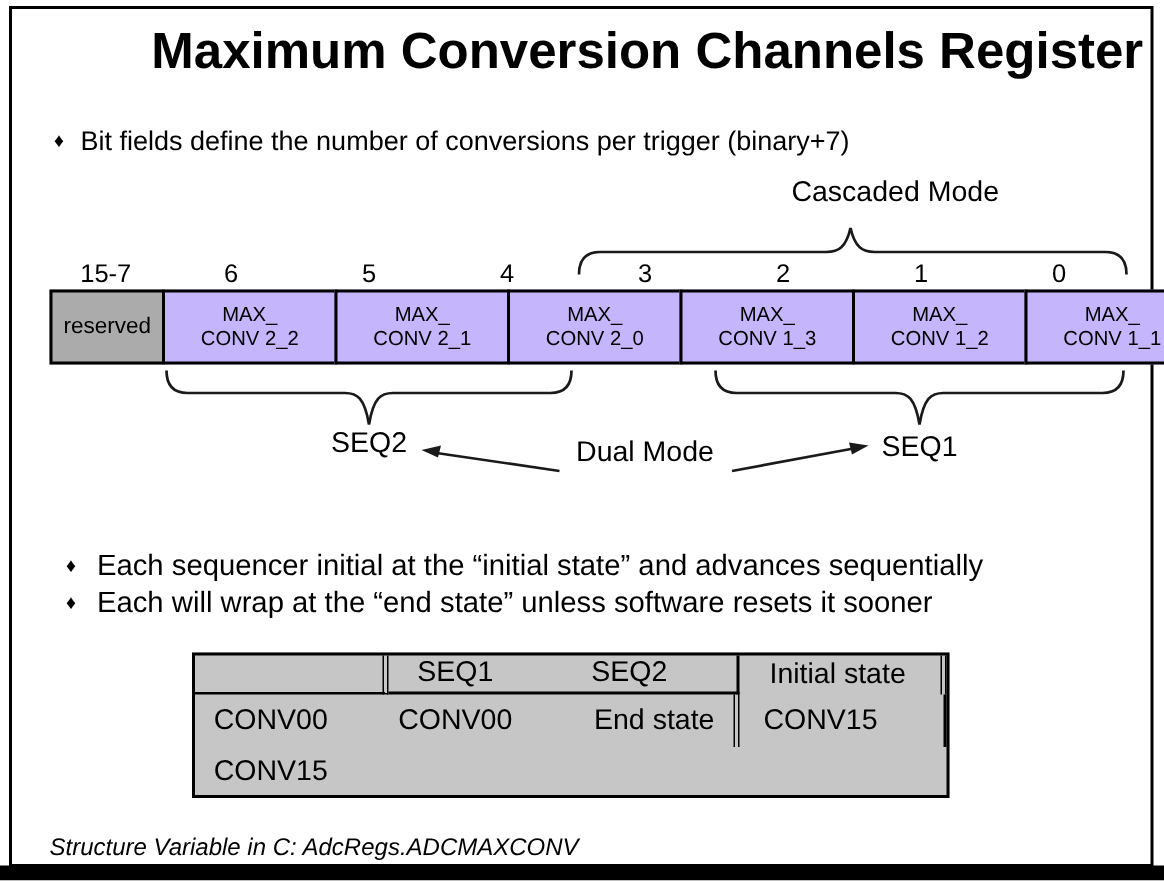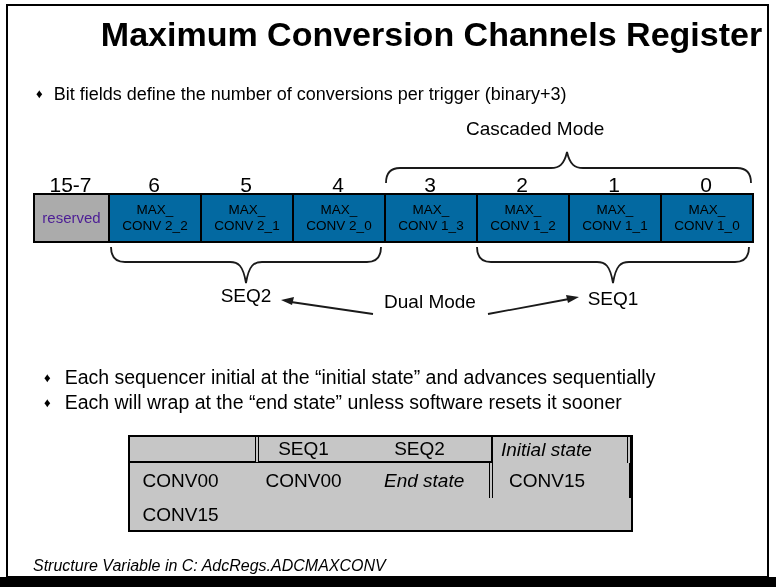--- a/index.html
+++ b/index.html
@@ -12,62 +12,62 @@
   .title { position:absolute; left:6px; top:15px; width:763px; text-align:center;
            font-size:34px; font-weight:bold; letter-spacing:0;margin-left:44px; }
 
   .bullet-row { position:absolute; display:flex; align-items:baseline; }
   .bullet-glyph { font-size:13px; margin-right:11px; position:relative; top:-2px; }
   .b1 { left:36px; top:84px; font-size:18px; }
   .b2 { left:44px; top:366px; font-size:19.5px; }
   .b3 { left:44px; top:391px; font-size:19.5px; }
   .b2 .bullet-glyph, .b3 .bullet-glyph { margin-right:14px; }
 
-  .cascaded-label { position:absolute; left:466px; top:118px; width:200px; text-align:left; font-size:19px; }
+  .cascaded-label { position:absolute; left:466px; top:118px; width:200px; text-align:right; font-size:19px; }
 
-  .bitlabel { position:absolute; top:173px; height:18px; text-align:center; font-size:21px; }
+  .bitlabel { position:absolute; top:173px; height:18px; text-align:center; font-size:17px; }
 
   .register { position:absolute; left:33px; top:193px; display:flex; }
-  .rcell { width:94px; height:50px; border:2px solid #000; margin-left:-2px; background:#0369a1;
+  .rcell { width:117px; height:50px; border:2px solid #000; margin-left:-2px; background:#c4b5fd;
            display:flex; flex-direction:column; align-items:center; justify-content:center;
            font-size:13.5px; line-height:16px; text-align:center; }
-  .rcell.reserved { width:77px; margin-left:0; background:#ababab; color:#4c1d95; font-size:15px; }
+  .rcell.reserved { width:77px; margin-left:0; background:#ababab; color:#000000; font-size:15px; }
 
   .seq-label { position:absolute; width:120px; text-align:center; font-size:19px; }
   .seq2 { left:186px; top:285px; }
   .seq1 { left:553px; top:288px; }
   .dual { left:370px; top:291px; }
 
   svg.overlay { position:absolute; left:0; top:0; width:776px; height:587px; pointer-events:none; }
   svg.overlay path { fill:none; stroke:#1a1a1a; stroke-width:1.8; }
   svg.overlay line { stroke:#1a1a1a; stroke-width:1.8; }
   svg.overlay polygon { fill:#1a1a1a; stroke:none; }
 
   .state-table { position:absolute; left:128px; top:435px; width:505px; height:97px;
                  border:2px solid #000; background:#c6c6c6; display:grid;
                  grid-template-columns:129px 117px 117px 138px;
                  grid-template-rows:26px 35px 34px; font-size:19px; }
   .tc { display:flex; align-items:center; justify-content:center; }
-  .tc.c0 { border-right:4px double #000; justify-content:flex-start; padding-left:8px;font-style:italic; }
+  .tc.c0 { border-right:4px double #000; justify-content:flex-start; padding-left:20px; }
   .tc.c2 { border-right:2px solid #000; }
   .tc.hd { border-bottom:2px solid #000; }
   .tc.c1, .tc.c2, .tc.c3 { padding-right:28px; }
 
   .footer { position:absolute; left:33px; top:557px; font-size:16px;font-style:italic; }
 </style>
 </head>
 <body>
 
 <div class="frame"></div>
 
 <div class="title">Maximum Conversion Channels Register</div>
 
 <div class="bullet-row b1">
   <span class="bullet-glyph">♦</span>
-  <span>Bit fields define the number of conversions per trigger (binary+3)</span>
+  <span>Bit fields define the number of conversions per trigger (binary+7)</span>
 </div>
 
 <div class="cascaded-label">Cascaded Mode</div>
 
 <div class="bitlabel" style="left:33px;width:75px">15-7</div>
 <div class="bitlabel" style="left:108px;width:92px">6</div>
 <div class="bitlabel" style="left:200px;width:92px">5</div>
 <div class="bitlabel" style="left:292px;width:92px">4</div>
 <div class="bitlabel" style="left:384px;width:92px">3</div>
 <div class="bitlabel" style="left:476px;width:92px">2</div>

